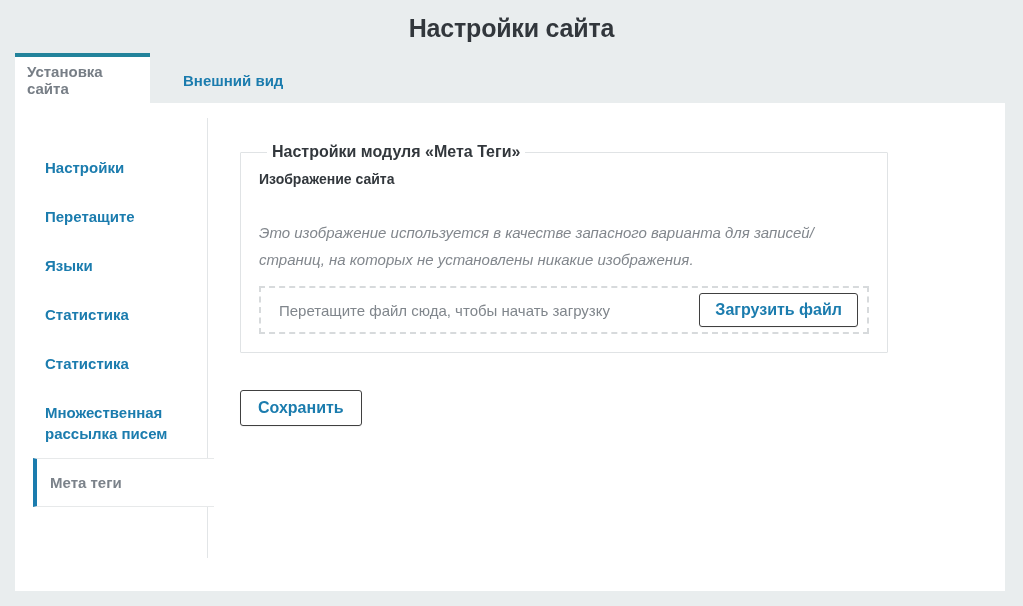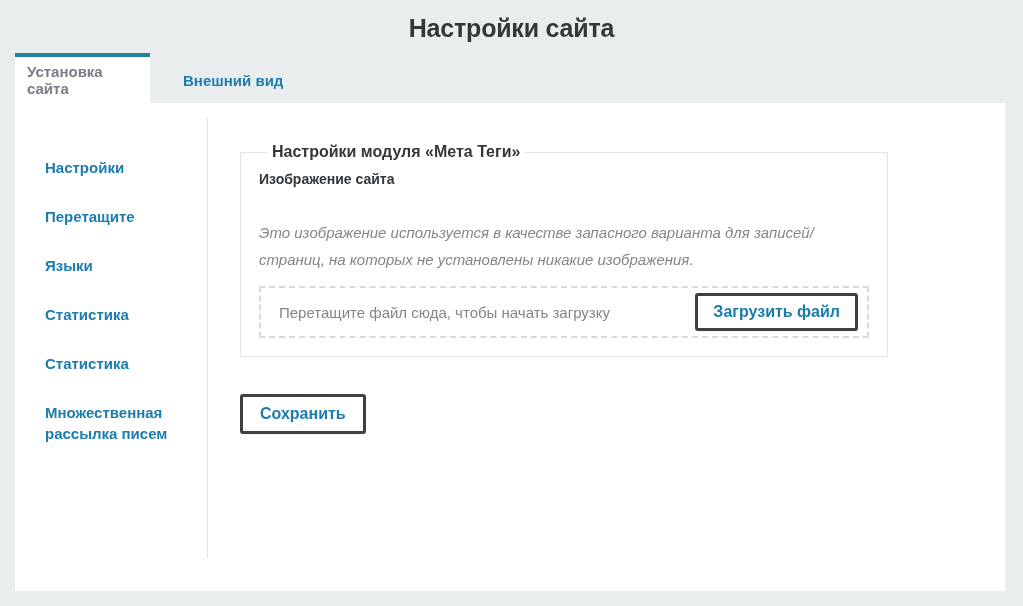--- a/index.html
+++ b/index.html
@@ -81,21 +81,21 @@
     margin-top:32px; font-size:15px; color:var(--gray);
     line-height:27px; max-width:700px;font-style:italic;
   }
   .dropzone{
     margin-top:13px; border:2px dashed var(--dash);
     display:flex; align-items:center;
     padding:5px 9px 5px 18px; min-height:48px;
   }
   .dropzone-text{font-size:15px; color:#80868c;}
   .btn{
-    background:var(--card); border:3px solid #404040; border-radius:3px;
+    background:var(--card); border:1px solid #404040; border-radius:3px;
     color:var(--blue); font-family:inherit;
     font-size:16px; font-weight:bold; cursor:pointer;
     box-shadow:0 1px 1px rgba(0,0,0,0.05);
   }
   .upload-btn{margin-left:auto; padding:7px 15px;}
   .save-btn{margin-top:37px; padding:8px 17px;}
 </style>
 </head>
 <body>
 
@@ -113,20 +113,21 @@
       <div class="divider"></div>
 
       <nav class="sidebar">
         <ul>
           <li class="side-item">Настройки</li>
           <li class="side-item">Перетащите</li>
           <li class="side-item">Языки</li>
           <li class="side-item">Статистика</li>
           <li class="side-item">Статистика</li>
           <li class="side-item">Множественная рассылка писем</li>
+          <li class="side-item active">Мета теги</li>
         </ul>
       </nav>
 
       <main class="content">
         <fieldset class="module">
           <legend>Настройки модуля «Мета Теги»</legend>
           <h2 class="section-title">Изображение сайта</h2>
           <p class="description">Это изображение используется в качестве запасного варианта для записей/страниц, на которых не установлены никакие изображения.</p>
           <div class="dropzone">
             <span class="dropzone-text">Перетащите файл сюда, чтобы начать загрузку</span>

